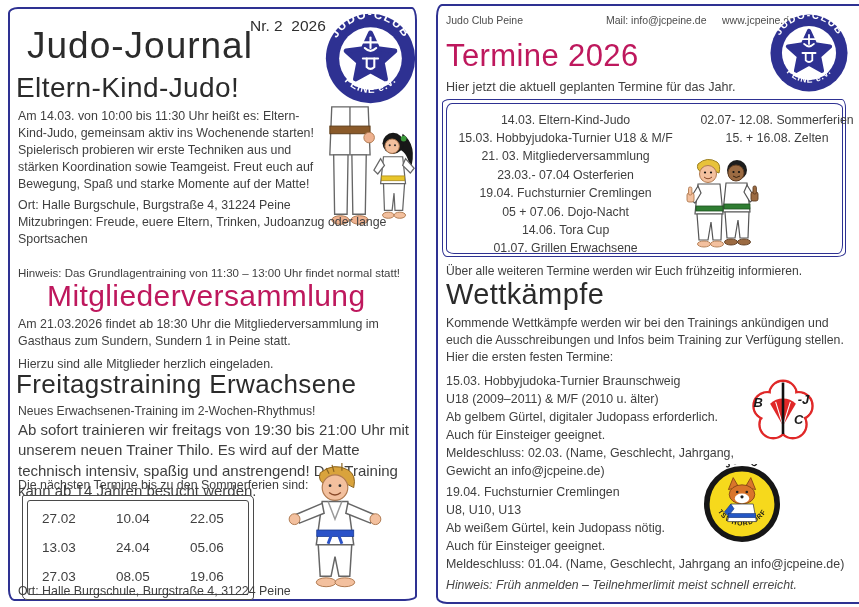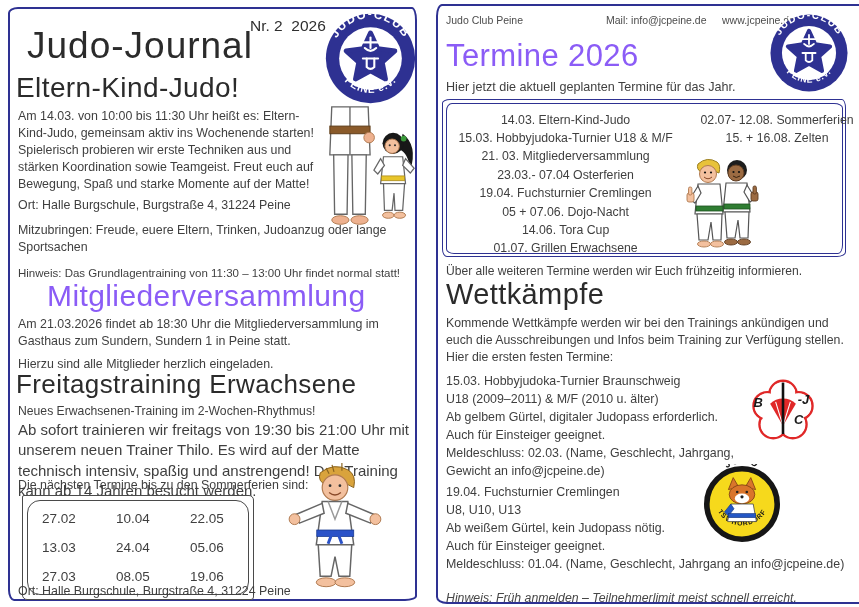--- a/index.html
+++ b/index.html
@@ -10,29 +10,29 @@
   }
   html,body{margin:0;padding:0;background:#fff;}
   body{font-family:"Liberation Sans",sans-serif;color:var(--ink);}
   .sheet{position:relative;width:859px;height:607px;background:#fff;overflow:hidden;}
   .abs{position:absolute;}
   .page{border:2.6px solid var(--navy);background:#fff;}
   .pageL{left:8px;top:7px;width:405px;height:590px;border-radius:10px 5px 12px 6px / 6px 13px 5px 11px;}
   .pageR{left:436px;top:4px;width:414px;height:596px;border-radius:6px 12px 7px 11px / 12px 6px 11px 7px;padding-left:28px;}
   .journal-title{font-size:37px;letter-spacing:1px;color:#2b2b2b;}
   .h1{font-size:28px;letter-spacing:.4px;color:#2b2b2b;}
-  .h1b{font-size:30px;letter-spacing:.4px;color:#8b5cf6;}
+  .h1b{font-size:30px;letter-spacing:.4px;color:#be185d;}
   .h1c{font-size:26px;letter-spacing:.4px;color:#2b2b2b;}
   .bt{font-size:12.4px;line-height:1.38;}
   .small-h{font-size:10.5px;color:#4c4c4c;}
   .nowrap{white-space:nowrap;}
   .dbox{border:1.6px solid var(--navy);border-radius:8px 4px 9px 5px / 4px 9px 5px 8px;text-align:center;}
   .dbox-in{position:absolute;inset:2.5px;border:1.6px solid var(--navy);border-radius:6px 9px 5px 8px / 8px 5px 9px 5px;}
   .tblo{border:1.6px solid #4a4a4a;padding:4px;border-radius:2px 5px 3px 5px;background:#fff;}
-  .tbli{border:1.2px solid #4a4a4a;border-radius:13px;padding:10px 4px 10px 14px;}
+  .tbli{border:1.2px solid #4a4a4a;border-radius:3px;padding:10px 4px 10px 14px;}
   .tgrid{display:grid;grid-template-columns:74px 74px 56px;row-gap:14px;font-size:13.5px;}
   .note-italic{font-style:italic;font-size:12.3px;color:#474747;}
   .listline{font-size:12.3px;line-height:18.4px;white-space:nowrap;}
   .evline{font-size:12.4px;line-height:18px;}
 </style>
 </head>
 <body>
 
 <div class="sheet">
 
@@ -97,21 +97,21 @@
       <rect x="58" y="72" width="24" height="5" fill="#e8c52a" stroke="#a8881a" stroke-width="0.8"></rect>
       <g stroke="#666" stroke-width="1.3" fill="#fff">
         <path d="M60 80 L82 80 L80 108 L72 108 L71 90 L69 108 L61 108 Z"></path>
       </g>
       <ellipse cx="65" cy="113" rx="6" ry="3.2" fill="#f3c09e" stroke="#b07a50" stroke-width="1"></ellipse>
       <ellipse cx="77" cy="113" rx="6" ry="3.2" fill="#f3c09e" stroke="#b07a50" stroke-width="1"></ellipse>
     </svg>
 
     <div class="abs bt nowrap" style="left:8px;top:188px;">Ort: Halle Burgschule, Burgstraße 4, 31224 Peine</div>
 
-    <div class="abs bt" style="left:8px;top:213px;width:398px;">Mitzubringen: Freude, euere Eltern, Trinken, Judoanzug oder lange Sportsachen</div>
+    <div class="abs bt" style="left:8px;top:205px;width:398px;">Mitzubringen: Freude, euere Eltern, Trinken, Judoanzug oder lange Sportsachen</div>
 
     <div class="abs nowrap" style="left:8px;top:258px;font-size:11.5px;">Hinweis: Das Grundlagentraining von 11:30 – 13:00 Uhr findet normal statt!</div>
 
     <div class="abs h1b" style="left:6px;top:270px;margin-left:31px;">Mitgliederversammlung</div>
 
     <div class="abs bt" style="left:8px;top:307px;width:372px;">Am 21.03.2026 findet ab 18:30 Uhr die Mitgliederversammlung im Gasthaus zum Sundern, Sundern 1 in Peine statt.</div>
 
     <div class="abs bt nowrap" style="left:8px;top:347px;">Hierzu sind alle Mitglieder herzlich eingeladen.</div>
 
     <div class="abs h1c" style="left:6px;top:360px;">Freitagstraining Erwachsene</div>
@@ -315,16 +315,16 @@
         <ellipse cx="50" cy="43" rx="9" ry="6" fill="#fff"></ellipse>
         <circle cx="50" cy="41" r="2" fill="#222"></circle>
         <circle cx="44" cy="35" r="1.6" fill="#222"></circle>
         <circle cx="56" cy="35" r="1.6" fill="#222"></circle>
         <path d="M36 50 L64 50 L68 72 L32 72 Z" fill="#fff" stroke="#444" stroke-width="1"></path>
         <path d="M36 50 L28 60 L33 65 L40 56 Z" fill="#2457c5" stroke="#16377e" stroke-width="0.8"></path>
         <rect x="33" y="62" width="34" height="5" fill="#2457c5" stroke="#16377e" stroke-width="0.8"></rect>
       </g>
     </svg>
 
-    <div class="abs note-italic nowrap" style="left:8px;top:572px;margin-top:13px;">Hinweis: Früh anmelden – Teilnehmerlimit meist schnell erreicht.</div>
+    <div class="abs note-italic nowrap" style="left:8px;top:572px;">Hinweis: Früh anmelden – Teilnehmerlimit meist schnell erreicht.</div>
   </div>
 
 </div>
 
 </body></html>

